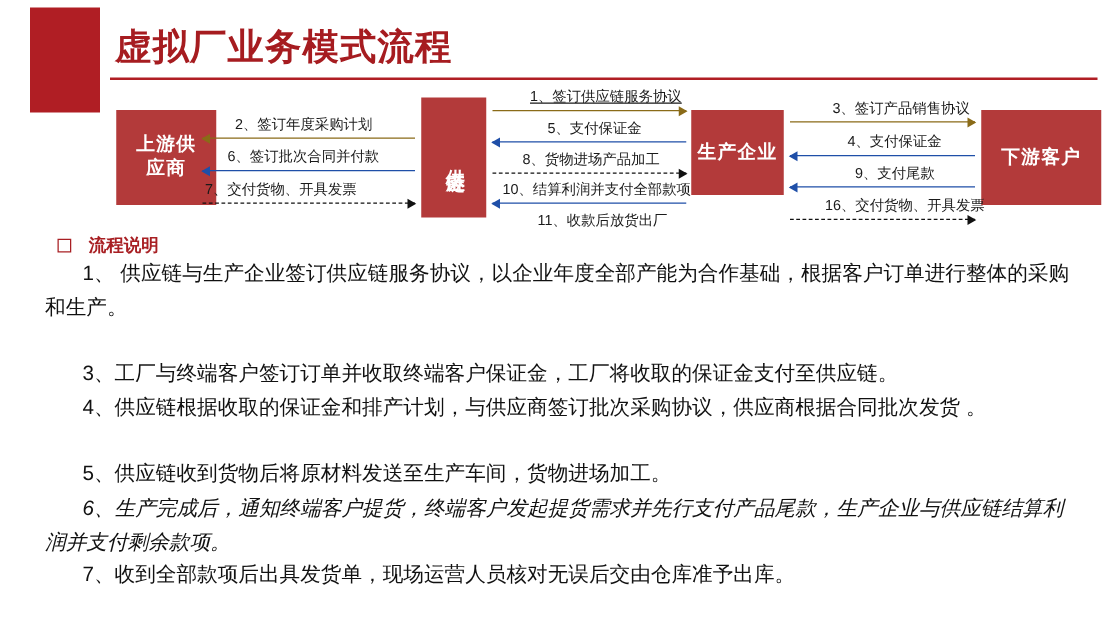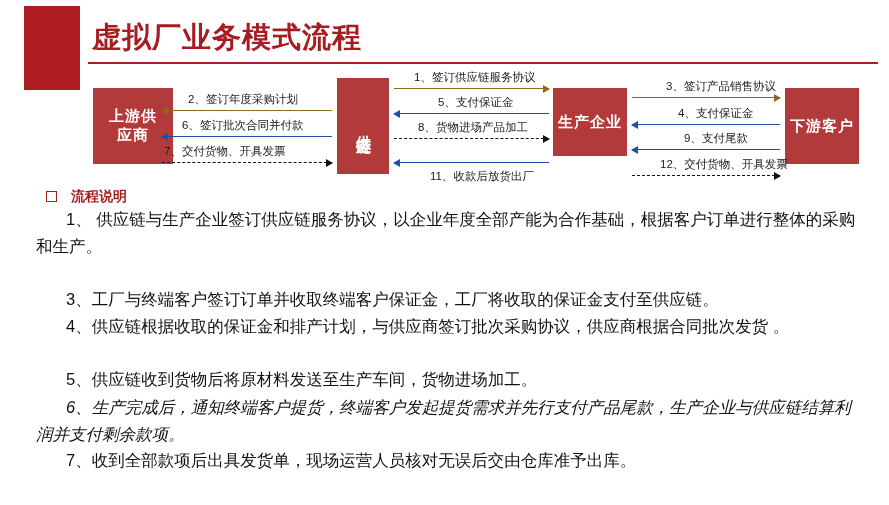--- a/index.html
+++ b/index.html
@@ -63,21 +63,21 @@
     font-weight: bold;
     line-height: 1.25;
     display: flex;
     align-items: center;
     justify-content: center;
     letter-spacing: 1px;
   }
   .node.supplier   { left: 93px;  top: 22px; width: 80px;  height: 76px; }
   .node.chain      { left: 337px; top: 12px; width: 52px;  height: 96px; }
   .node.producer   { left: 553px; top: 22px; width: 74px;  height: 68px; }
-  .node.customer   { left: 785px; top: 22px; width: 74px;  height: 76px; }
+  .node.customer   { left: 785px; top: 22px; width: 96px;  height: 76px; }
   .node.chain .vtext {
     writing-mode: vertical-rl;
     text-orientation: upright;
     letter-spacing: 2px;
     font-size: 15px;
   }
   .lbl {
     position: absolute;
     font-size: 11.5px;
     color: #1a1a1a;
@@ -159,43 +159,44 @@
 
     <div class="lbl" style="left:188px; top:26px;">2、签订年度采购计划</div>
     <div class="arrow left solid" style="left:162px; top:44px; width:170px; color:#8a6b18; border-top-color:#8a6b18;"></div>
 
     <div class="lbl" style="left:182px; top:52px;">6、签订批次合同并付款</div>
     <div class="arrow left solid" style="left:162px; top:70px; width:170px; color:#1f4fa8; border-top-color:#1f4fa8;"></div>
 
     <div class="lbl" style="left:164px; top:78px;">7、交付货物、开具发票</div>
     <div class="arrow right dashed" style="left:162px; top:96px; width:170px; color:#111; border-top-color:#111;"></div>
 
-    <div class="lbl" style="left:414px; top:4px;">1、签订供应链服务协议</div>
+    <div class="lbl" style="left:424px; top:4px;text-decoration:underline;">1、签订供应链服务协议</div>
     <div class="arrow right solid" style="left:394px; top:22px; width:155px; color:#8a6b18; border-top-color:#8a6b18;"></div>
 
     <div class="lbl" style="left:438px; top:29px;">5、支付保证金</div>
     <div class="arrow left solid" style="left:394px; top:47px; width:155px; color:#1f4fa8; border-top-color:#1f4fa8;"></div>
 
     <div class="lbl" style="left:418px; top:54px;">8、货物进场产品加工</div>
     <div class="arrow right dashed" style="left:394px; top:72px; width:155px; color:#111; border-top-color:#111;"></div>
 
+    <div class="lbl" style="left:402px; top:78px;">10、结算利润并支付全部款项</div>
     <div class="arrow left solid" style="left:394px; top:96px; width:155px; color:#1f4fa8; border-top-color:#1f4fa8;"></div>
 
     <div class="lbl" style="left:430px; top:103px;">11、收款后放货出厂</div>
 
     <div class="lbl" style="left:666px; top:13px;">3、签订产品销售协议</div>
     <div class="arrow right solid" style="left:632px; top:31px; width:148px; color:#8a6b18; border-top-color:#8a6b18;"></div>
 
     <div class="lbl" style="left:678px; top:40px;">4、支付保证金</div>
     <div class="arrow left solid" style="left:632px; top:58px; width:148px; color:#1f4fa8; border-top-color:#1f4fa8;"></div>
 
     <div class="lbl" style="left:684px; top:65px;">9、支付尾款</div>
     <div class="arrow left solid" style="left:632px; top:83px; width:148px; color:#1f4fa8; border-top-color:#1f4fa8;"></div>
 
-    <div class="lbl" style="left:660px; top:91px;">12、交付货物、开具发票</div>
+    <div class="lbl" style="left:660px; top:91px;">16、交付货物、开具发票</div>
     <div class="arrow right dashed" style="left:632px; top:109px; width:148px; color:#111; border-top-color:#111;"></div>
 
   </div>
 
   <div class="section-head">
     <span class="box"></span><span>流程说明</span>
   </div>
 
   <div class="para" style="top:206px;">1、 供应链与生产企业签订供应链服务协议，以企业年度全部产能为合作基础，根据客户订单进行整体的采购和生产。</div>
   <div class="para" style="top:286px;">3、工厂与终端客户签订订单并收取终端客户保证金，工厂将收取的保证金支付至供应链。</div>

